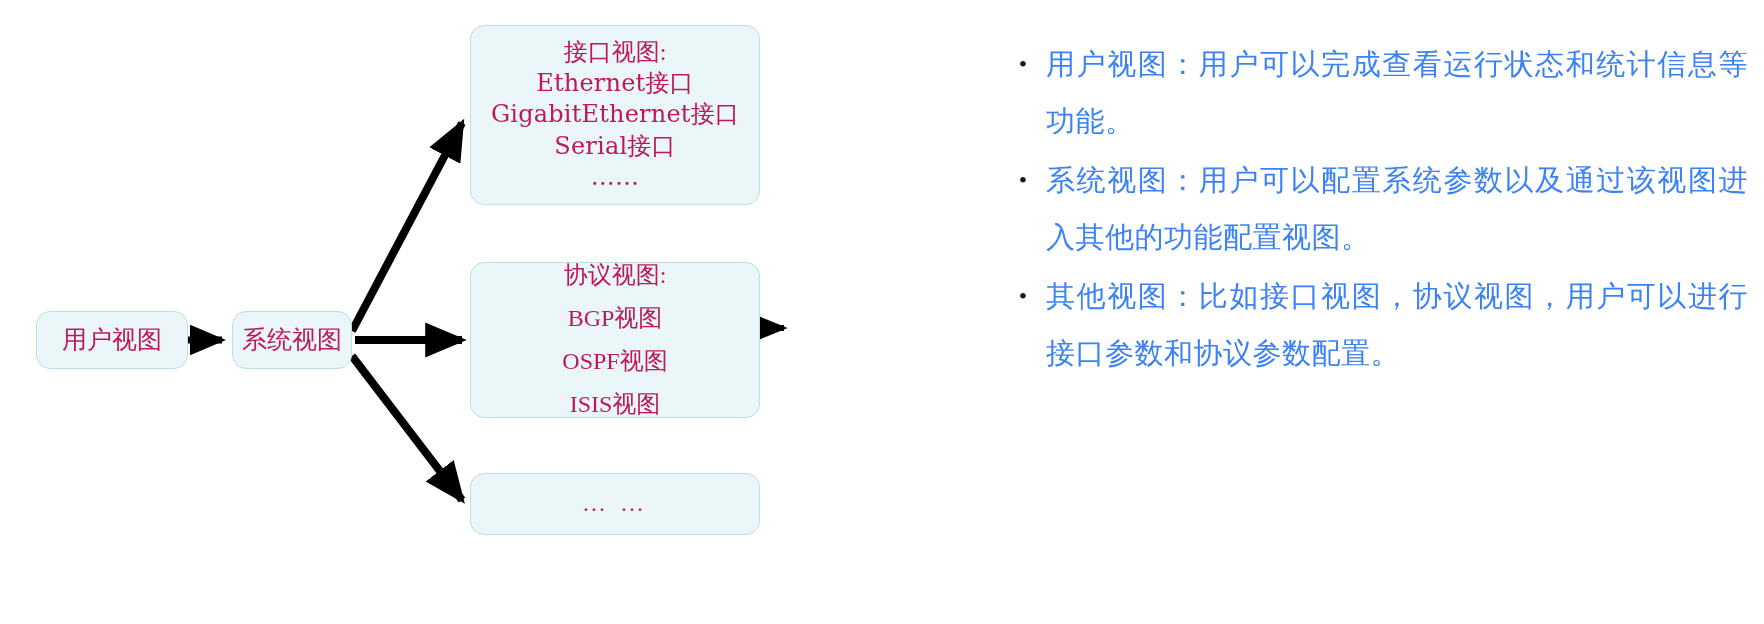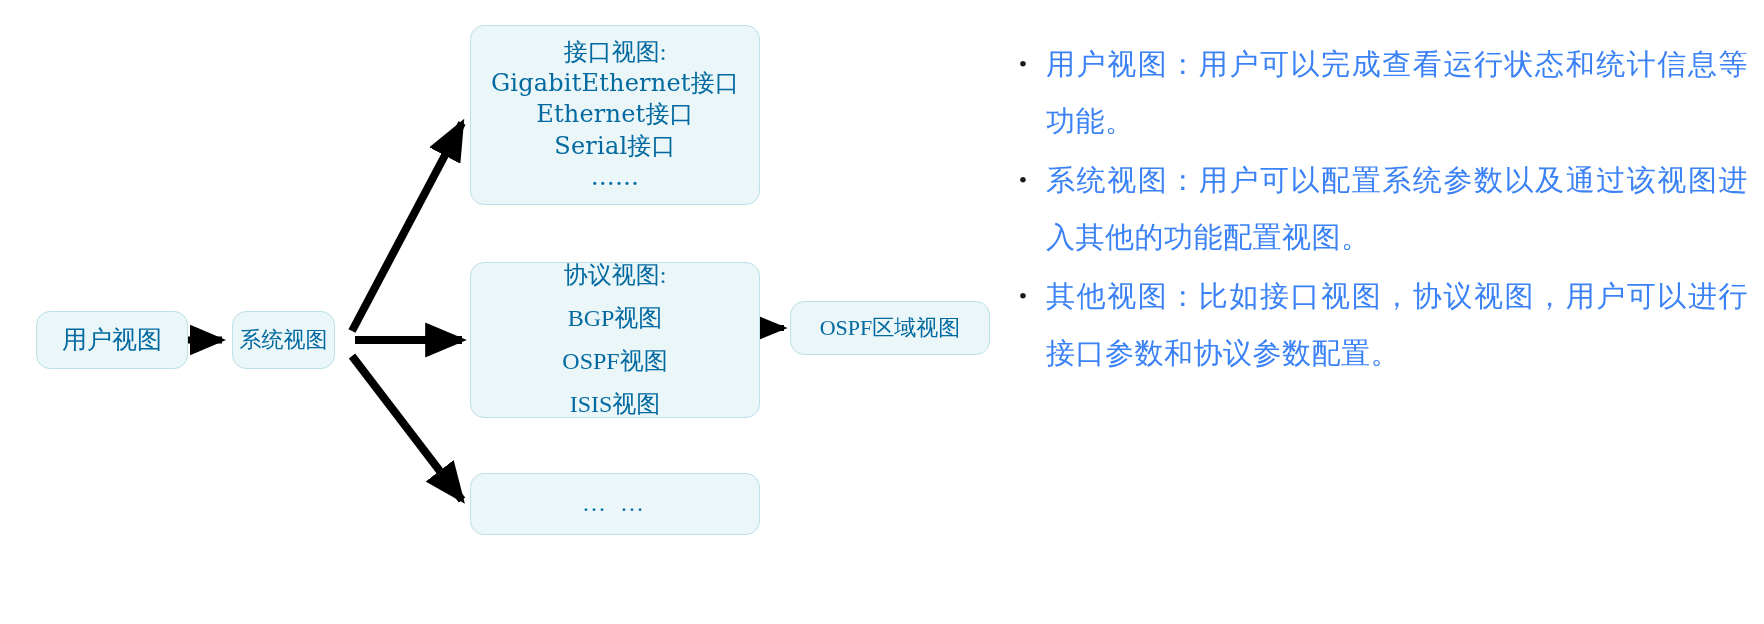--- a/index.html
+++ b/index.html
@@ -38,43 +38,43 @@
     position: absolute;
     box-sizing: border-box;
     background: #eaf6f8;
     border: 1.5px solid #bcdfe8;
     border-radius: 14px;
     display: flex;
     flex-direction: column;
     align-items: center;
     justify-content: center;
     text-align: center;
-    color: #0369a1;
+    color: #be185d;
   }
   .node .line {
     display: block;
     white-space: nowrap;
     line-height: 1.30;
   }
 
   
   #node-user-view {
     left: 36px;
     top: 311px;
     width: 152px;
     height: 58px;
     font-size: 25px;
   }
   
   #node-system-view {
     left: 232px;
     top: 311px;
-    width: 103px;
+    width: 120px;
     height: 58px;
-    font-size: 22px;
+    font-size: 25px;
     font-family: Liberation Serif, serif;
   }
   
   #node-interface-view {
     left: 470px;
     top: 25px;
     width: 290px;
     height: 180px;
     font-size: 24px;
     padding: 6px 4px;
@@ -180,36 +180,33 @@
   <div class="node" id="node-user-view">
     <span class="line">用户视图</span>
   </div>
 
   <div class="node" id="node-system-view">
     <span class="line">系统视图</span>
   </div>
 
   <div class="node" id="node-interface-view">
     <span class="line">接口视图:</span>
+    <span class="line mono">Ethernet接口</span>
     <span class="line mono">GigabitEthernet接口</span>
-    <span class="line mono">Ethernet接口</span>
     <span class="line mono">Serial接口</span>
     <span class="line mono">……</span>
   </div>
 
   <div class="node" id="node-protocol-view">
     <span class="line">协议视图:</span>
     <span class="line">BGP视图</span>
     <span class="line">OSPF视图</span>
     <span class="line">ISIS视图</span>
   </div>
 
-  <div class="node" id="node-ospf-area-view">
-    <span class="line">OSPF区域视图</span>
-  </div>
 
   <div class="node" id="node-more-view">
     <span class="line">… …</span>
   </div>
 
   <div id="bullet-list">
 
     <div class="bullet-item">
       <span class="bullet-marker">•</span>
       <span class="bullet-text">用户视图：用户可以完成查看运行状态和统计信息等功能。</span>

